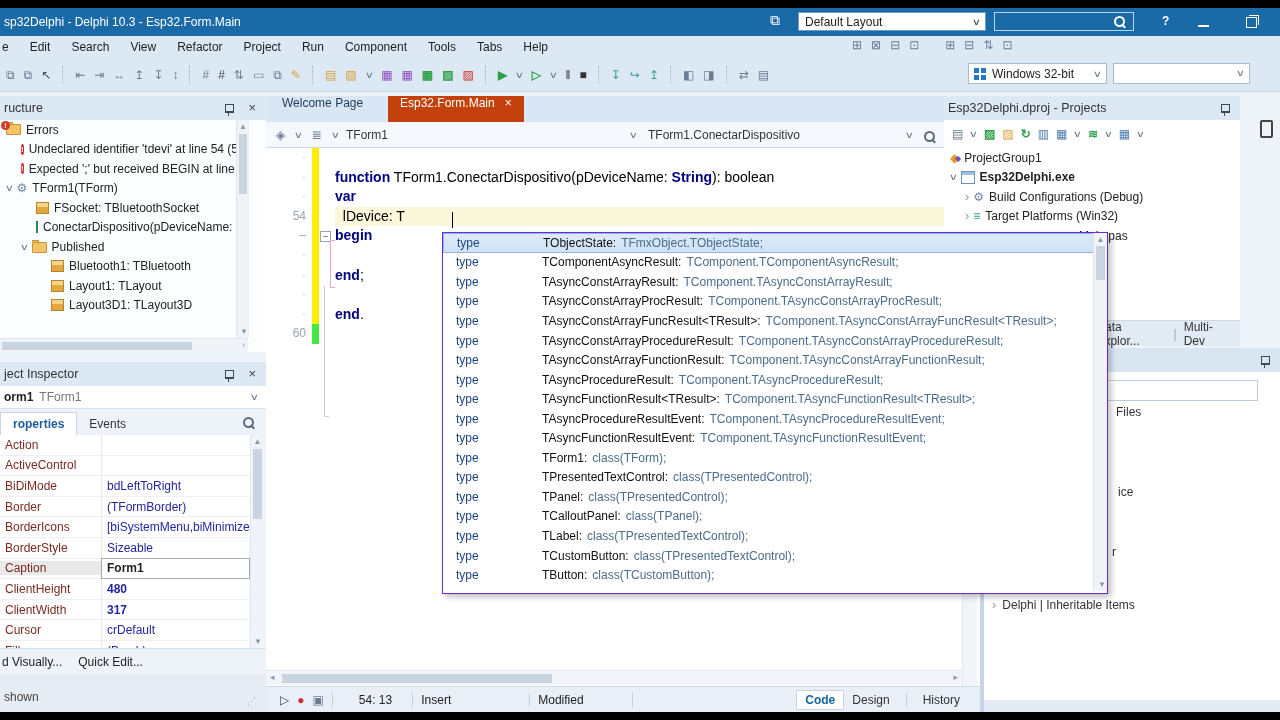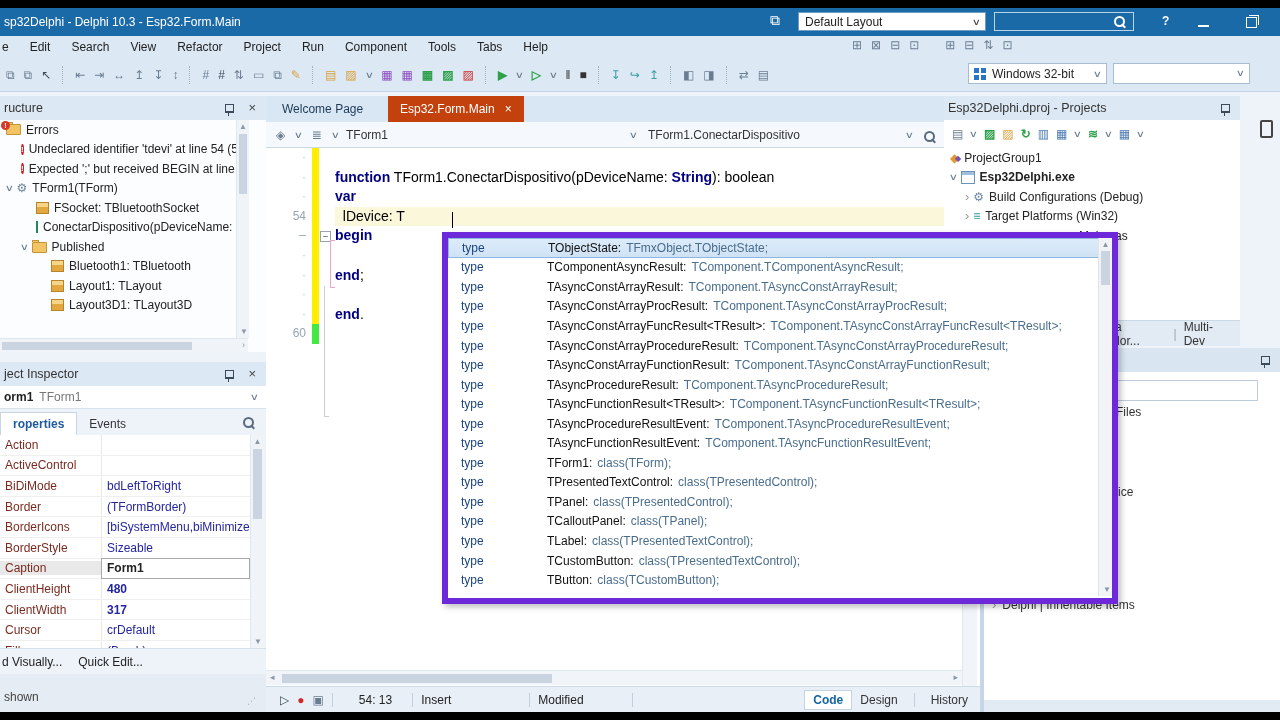--- a/index.html
+++ b/index.html
@@ -93,21 +93,21 @@
   .prow2.sel .pv{border:1px solid #a9a9a9;background:#fff;color:#222;font-weight:bold}
   .prow2 .pv.boldnum{font-weight:bold}
   #oi-links{position:absolute;left:0;top:286px;width:266px;height:26px;background:#eef3fa;border-top:1px solid #d5e0ea;display:flex;gap:16px;align-items:center;padding-left:2px;box-sizing:border-box;color:#222}
   #oi-footer{position:absolute;left:0;top:312px;width:266px;height:38px;background:#e6ecf4;color:#444}
   #oi-footer .shown{position:absolute;left:4px;top:16px}
   #oi-footer .grip{position:absolute;right:10px;bottom:6px;color:#9aa;font-size:9px}
 
   
   #editor{left:266px;top:96px;width:714px;height:616px;background:#fff}
   #etabs{position:absolute;left:0;top:0;width:714px;height:26px;background:#d9e6f3}
-  .etab{position:absolute;top:0;height:26px;display:flex;align-items:center;padding:0 12px;color:#1d3a56}
+  .etab{position:absolute;top:0;height:26px;display:flex;padding:0 12px;color:#1d3a56}
   .etab.active{background:#c2410c;color:#fff}
   .etab .x{margin-left:10px;font-size:12px}
   #etabs .chevd{position:absolute;right:14px;top:7px;color:#55677a}
   #breadcrumb{position:absolute;left:0;top:26px;width:714px;height:26px;background:#f5f9fd;border-bottom:1px solid #ccd9e6;box-sizing:border-box;display:flex;align-items:center}
   #breadcrumb .bi{margin-left:10px}
   #bc-scope{position:absolute;left:80px;color:#333}
   #bc-sep1{position:absolute;left:364px}
   #bc-member{position:absolute;left:382px;color:#333}
   #bc-sep2{position:absolute;left:640px}
   #bc-mag{position:absolute;left:658px;top:9px}
@@ -151,21 +151,21 @@
   #ptabs span.d{color:#9aa8b6}
 
   #rlower{left:984px;top:348px;width:296px;height:364px;background:#fff}
   #rlower .phead{background:#d9e6f2}
   #rl-search{position:absolute;left:28px;top:32px;width:244px;height:19px;background:#fff;border:1px solid #bcccdc}
   .frag{position:absolute;color:#333}
   #rl-bottomitem{position:absolute;left:8px;top:250px;display:flex;align-items:center;gap:6px;color:#333}
   #rl-strip{position:absolute;left:0;bottom:0;width:296px;height:12px;background:#e2eaf3}
 
   
-  #popup{left:442px;top:232px;width:664px;height:360px;background:#fff;border:6px solid #6d28d9;
+  #popup{left:442px;top:232px;width:664px;height:360px;background:#fff;border:1px solid #6d28d9;
          box-shadow:3px 3px 6px rgba(0,0,0,.25);z-index:50;overflow:hidden}
   .prow{height:19.55px;display:flex;align-items:center;box-sizing:border-box}
   .prow .kind{width:86px;padding-left:13px;color:#1a4480;flex:none}
   .prow .nm{font-weight:normal;color:#111;margin-right:5px;white-space:pre}
   .prow .rest{color:#4a6d8c;white-space:pre}
   .prow.sel{background:linear-gradient(#dcebfa,#cfe2f5);border:1px solid #8fb6dc}
   #pp-scroll{position:absolute;right:0;top:0;width:14px;height:358px;background:#f1f3f6;border-left:1px solid #e0e4e8;box-sizing:border-box;color:#8a97a8;font-size:8px;text-align:center}
   #pp-scroll .thumb{left:2px;top:13px;width:9px;height:34px}
 </style>
 </head>
@@ -529,21 +529,21 @@
       <span style="margin-left:18px">54: 13</span>
       <span class="sdiv" style="margin-left:20px"></span>
       <span>Insert</span>
       <span class="sdiv" style="margin-left:78px"></span>
       <span>Modified</span>
       <span class="sdiv" style="margin-left:48px"></span>
       <span style="flex:1"></span>
       <span class="view sel">Code</span>
       <span class="view">Design</span>
       <span class="sdiv"></span>
-      <span class="view" style="margin-right:4px">History</span>
+      <span class="view" style="margin-right:12px">History</span>
     </div>
   </div>
 
   <div class="abs" id="rsplit"></div>
 
   <div class="abs" id="projects-panel">
     <div class="phead">
       <span>Esp32Delphi.dproj - Projects</span>
       <span class="tools">
           <span class="pin"></span>

